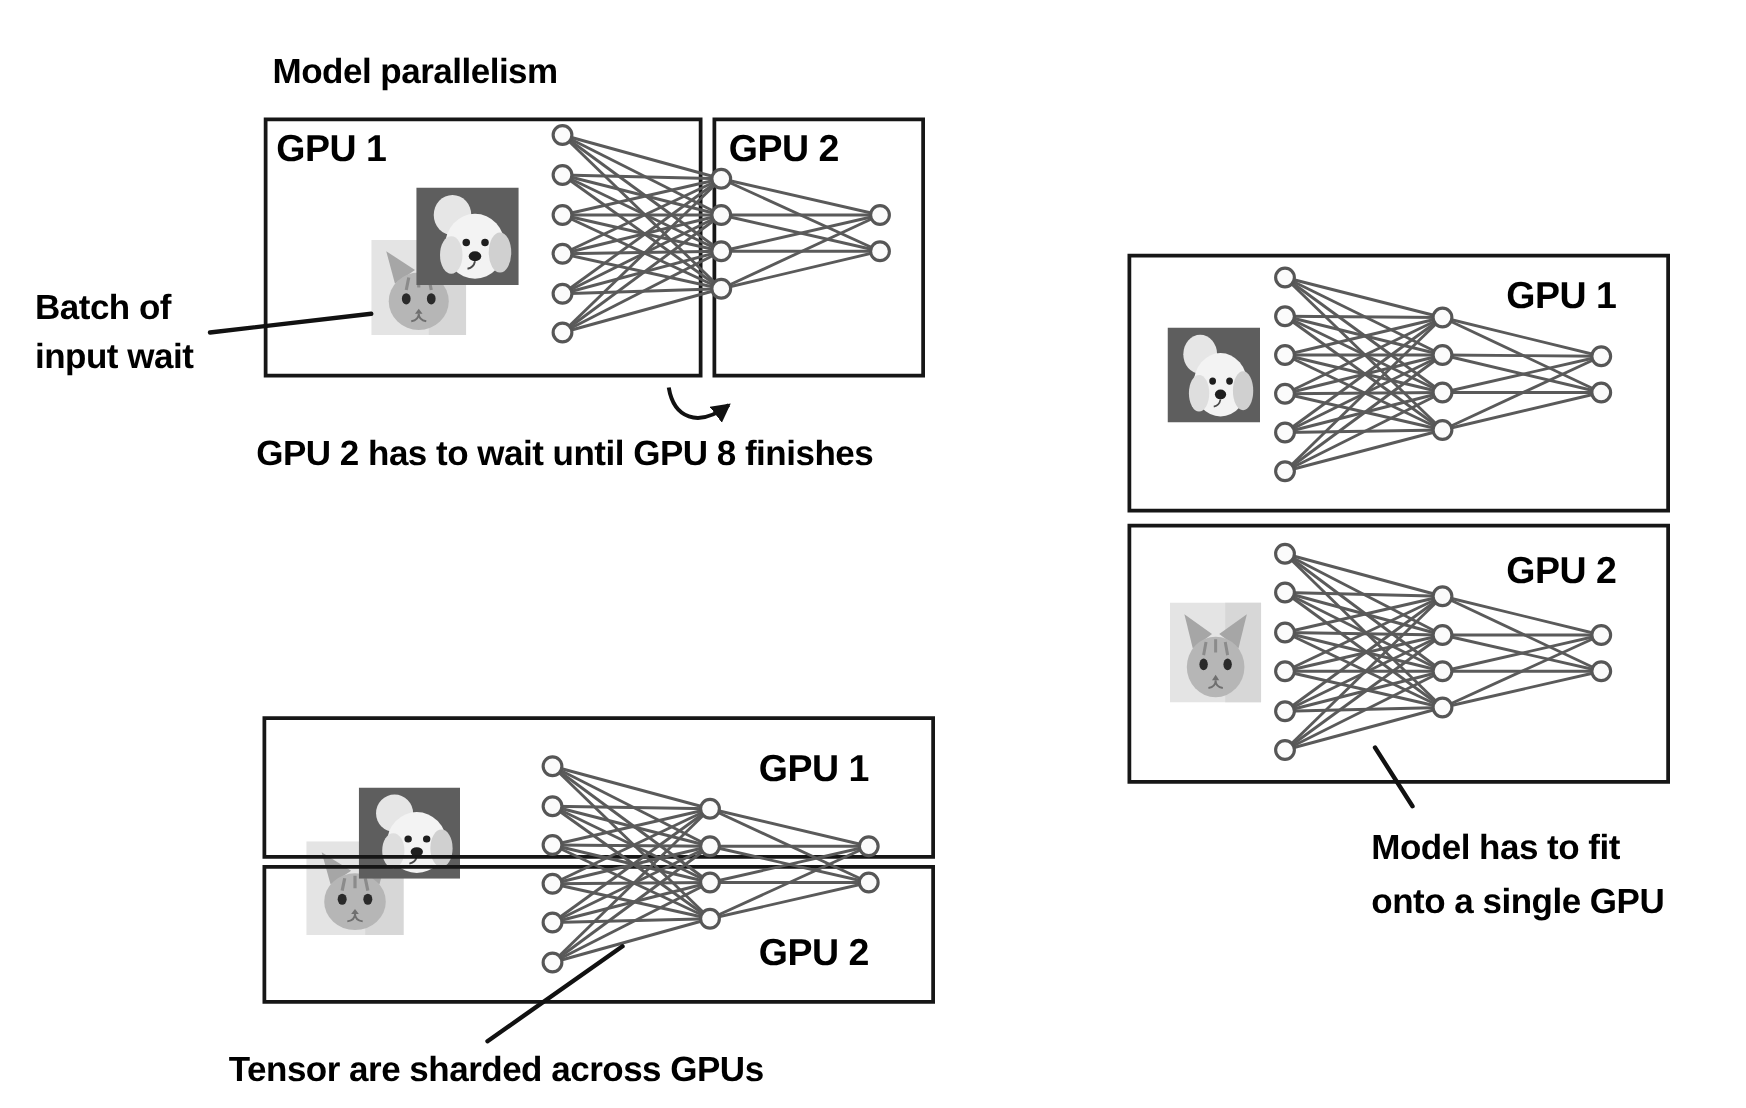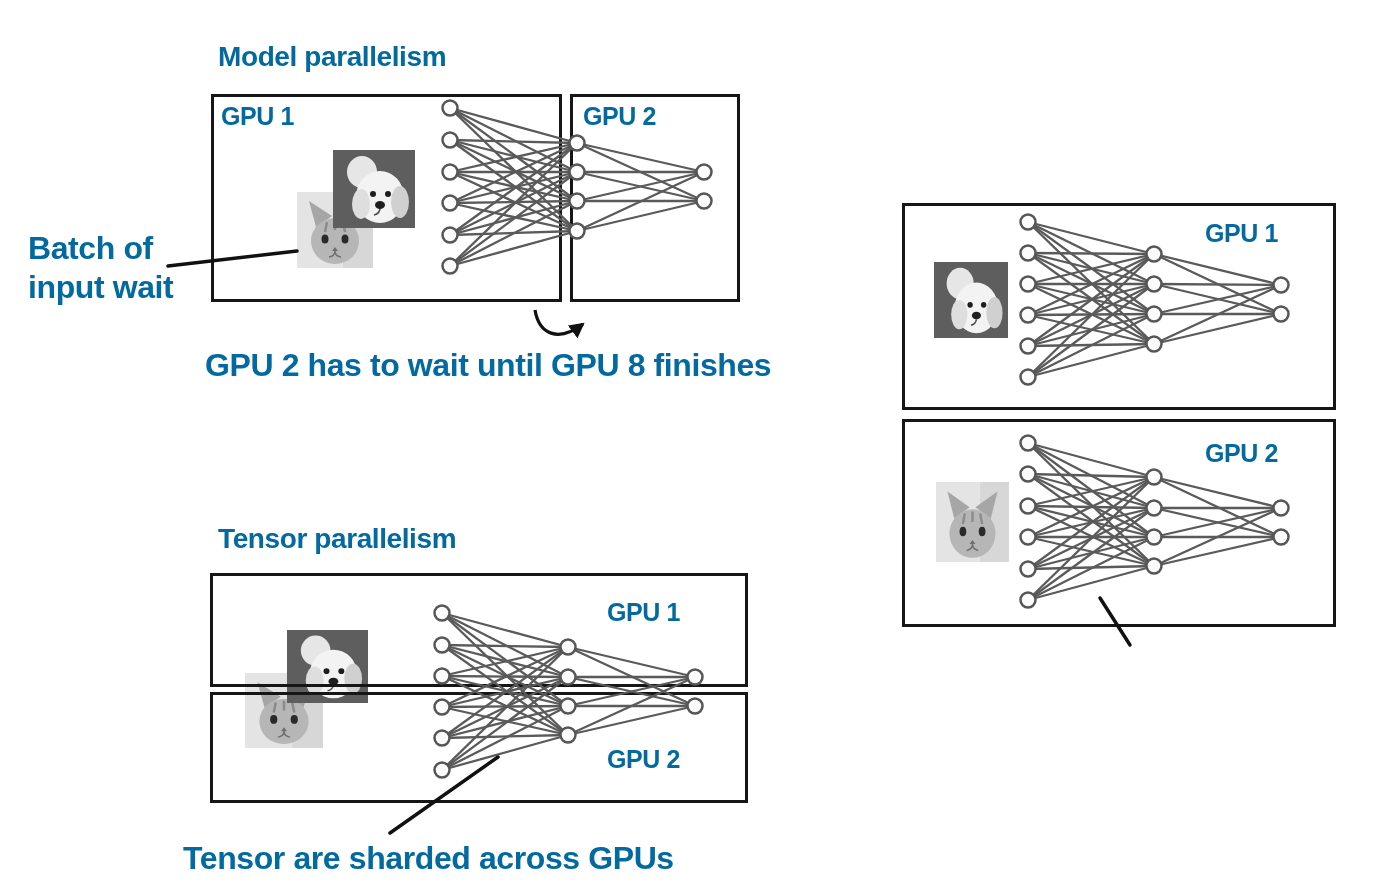--- a/index.html
+++ b/index.html
@@ -1,26 +1,26 @@
 <!DOCTYPE html>
 <html><head>
 <meta charset="utf-8">
 <style>
   html,body{margin:0;padding:0;background:#ffffff;}
   .canvas{
     position:relative;width:1397px;height:886px;background:#ffffff;
-    font-family:"Liberation Sans",sans-serif;color:#0369a1;overflow:hidden;
+    font-family:"Liberation Sans",sans-serif;color:#000000;overflow:hidden;
   }
   .photo{position:absolute;z-index:10;}
   .gpu-box{position:absolute;border:3px solid #161616;background:transparent;z-index:20;box-sizing:border-box;}
   .overlay{position:absolute;left:0;top:0;z-index:30;pointer-events:none;}
   .txt{position:absolute;z-index:40;font-weight:700;letter-spacing:-0.4px;white-space:nowrap;line-height:1.1;}
   .title{font-size:28px;}
-  .gpu-label{font-size:25px;}
-  .caption{font-size:32px;}
+  .gpu-label{font-size:30px;}
+  .caption{font-size:28px;}
 </style>
 </head>
 <body>
 
 <div class="canvas">
 
   <div class="photo cat-photo" style="left:297px;top:192px;width:76px;height:76px"><svg viewBox="0 0 76 76" width="100%" height="100%" preserveAspectRatio="none">
         <rect width="76" height="76" fill="#e4e4e4"></rect>
         <rect x="46" y="0" width="30" height="76" fill="#d7d7d7"></rect>
         <path d="M19,35 L12,9 L35,24 Z" fill="#a6a6a6"></path>
@@ -291,31 +291,32 @@
         <circle cx="1281" cy="508" r="7.5" fill="#fbfbfb" stroke="#565656" stroke-width="2.5"></circle>
         <circle cx="1281" cy="537" r="7.5" fill="#fbfbfb" stroke="#565656" stroke-width="2.5"></circle>
       </g>
       <path d="M168,266 L297,251" stroke="#111111" stroke-width="3.5" stroke-linecap="round" fill="none"></path>
       <path d="M390,833 L498,757" stroke="#111111" stroke-width="3.5" stroke-linecap="round" fill="none"></path>
       <path d="M1100,598 L1130,645" stroke="#111111" stroke-width="3.5" stroke-linecap="round" fill="none"></path>
       <path d="M535,310 C539,334 558,343 583,324" stroke="#111111" stroke-width="3.2" fill="none" marker-end="url(#ah)"></path>
     </svg>
 
   <div class="txt title" style="left:218px;top:42px">Model parallelism</div>
-  <div class="txt title" style="left:218px;top:524px">Tensor parallelism</div>
 
   <div class="txt gpu-label" style="left:221px;top:103px">GPU 1</div>
   <div class="txt gpu-label" style="left:583px;top:103px">GPU 2</div>
 
   <div class="txt gpu-label" style="left:607px;top:599px">GPU 1</div>
   <div class="txt gpu-label" style="left:607px;top:746px">GPU 2</div>
 
   <div class="txt gpu-label" style="left:1205px;top:220px">GPU 1</div>
   <div class="txt gpu-label" style="left:1205px;top:440px">GPU 2</div>
 
   <div class="txt caption" style="left:28px;top:231px">Batch of</div>
   <div class="txt caption" style="left:28px;top:270px">input wait</div>
 
   <div class="txt caption" style="left:205px;top:348px">GPU 2 has to wait until GPU 8 finishes</div>
 
   <div class="txt caption" style="left:183px;top:841px">Tensor are sharded across GPUs</div>
 
+  <div class="txt caption" style="left:1097px;top:663px">Model has to fit</div>
+  <div class="txt caption" style="left:1097px;top:706px">onto a single GPU</div>
 </div>
 
 </body></html>

